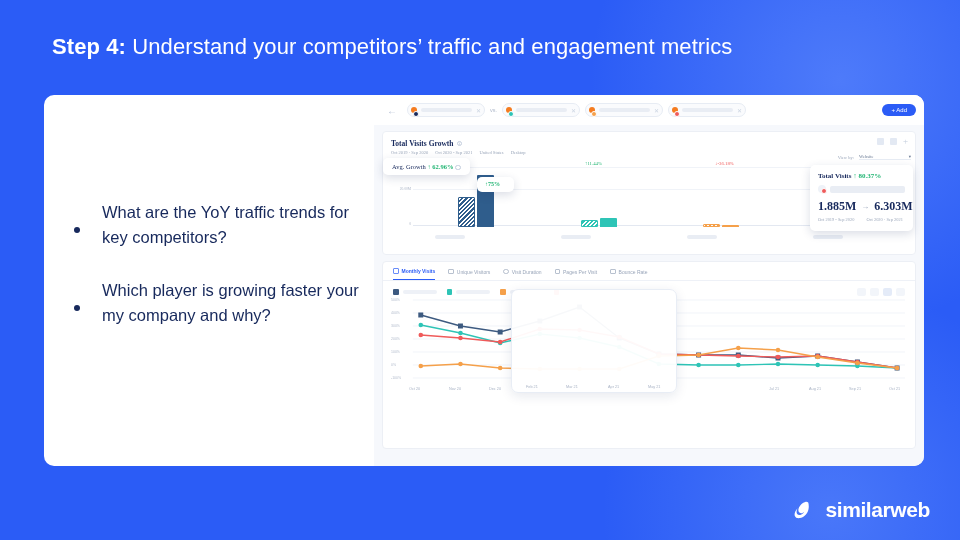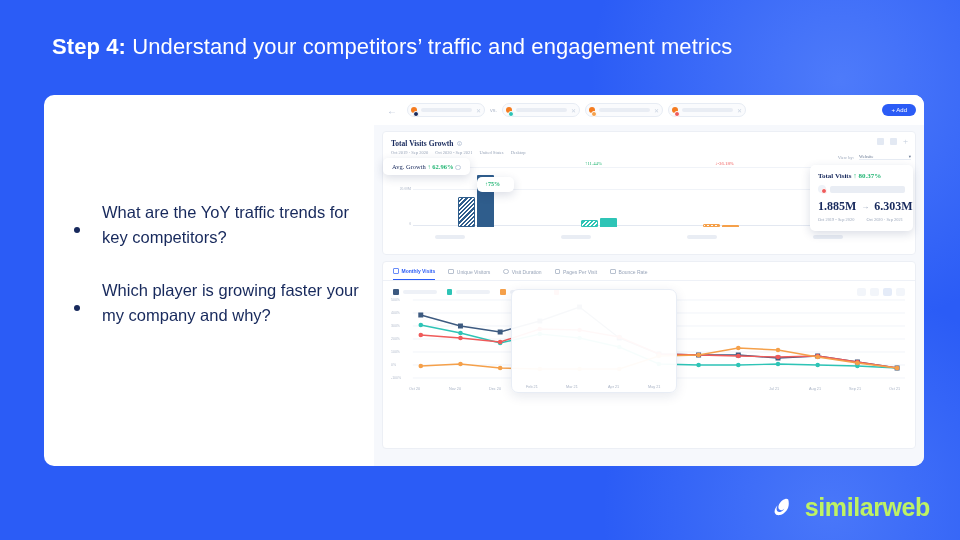--- a/index.html
+++ b/index.html
@@ -227,21 +227,21 @@
     background: rgba(255,255,255,.96); border: 1px solid #e8edf5; border-radius: 7px;
     box-shadow: 0 3px 12px rgba(23,41,92,.1); z-index: 4;
   }
 
   
   .logo {
     position: absolute; right: 30px; bottom: 18px;
     display: flex; align-items: center; gap: 9px;
   }
   .logo-mark { width: 23px; height: 23px; }
-  .logo-text { color:#bef264; font-size: 25px; font-weight: 700; letter-spacing: -.4px; }
+  .logo-text { color:#ffffff; font-size: 21px; font-weight: 700; letter-spacing: -.4px; }
 </style>
 </head>
 <body>
 
 <div class="bg-glow-a"></div>
 <div class="bg-glow-b"></div>
 
 <div class="title">
   <b>Step 4:</b><span class="rest"> Understand your competitors’ traffic and engagement metrics</span>
 </div>

